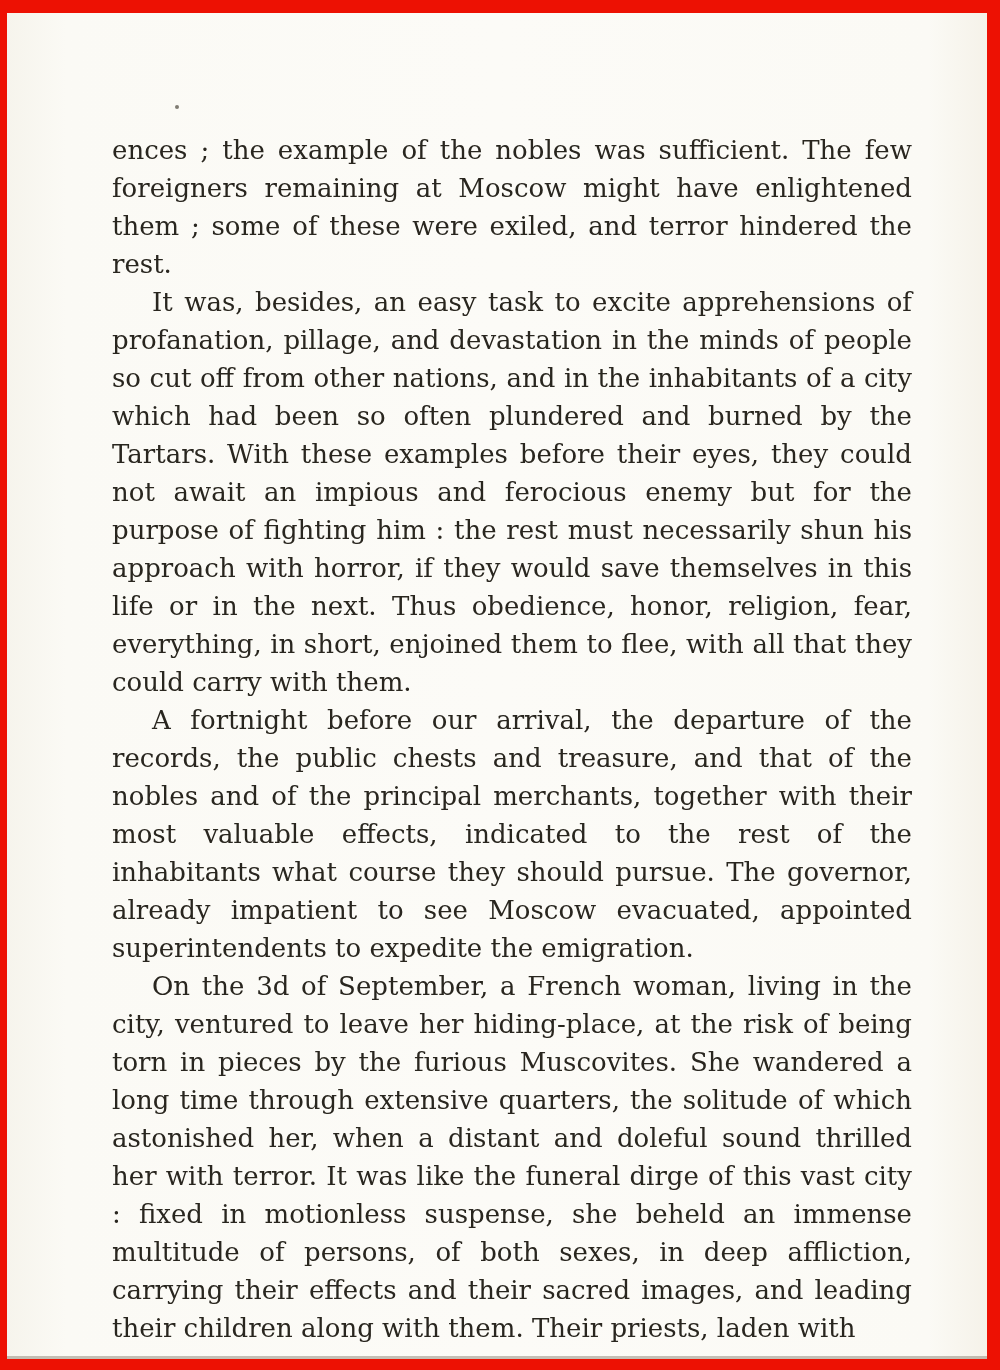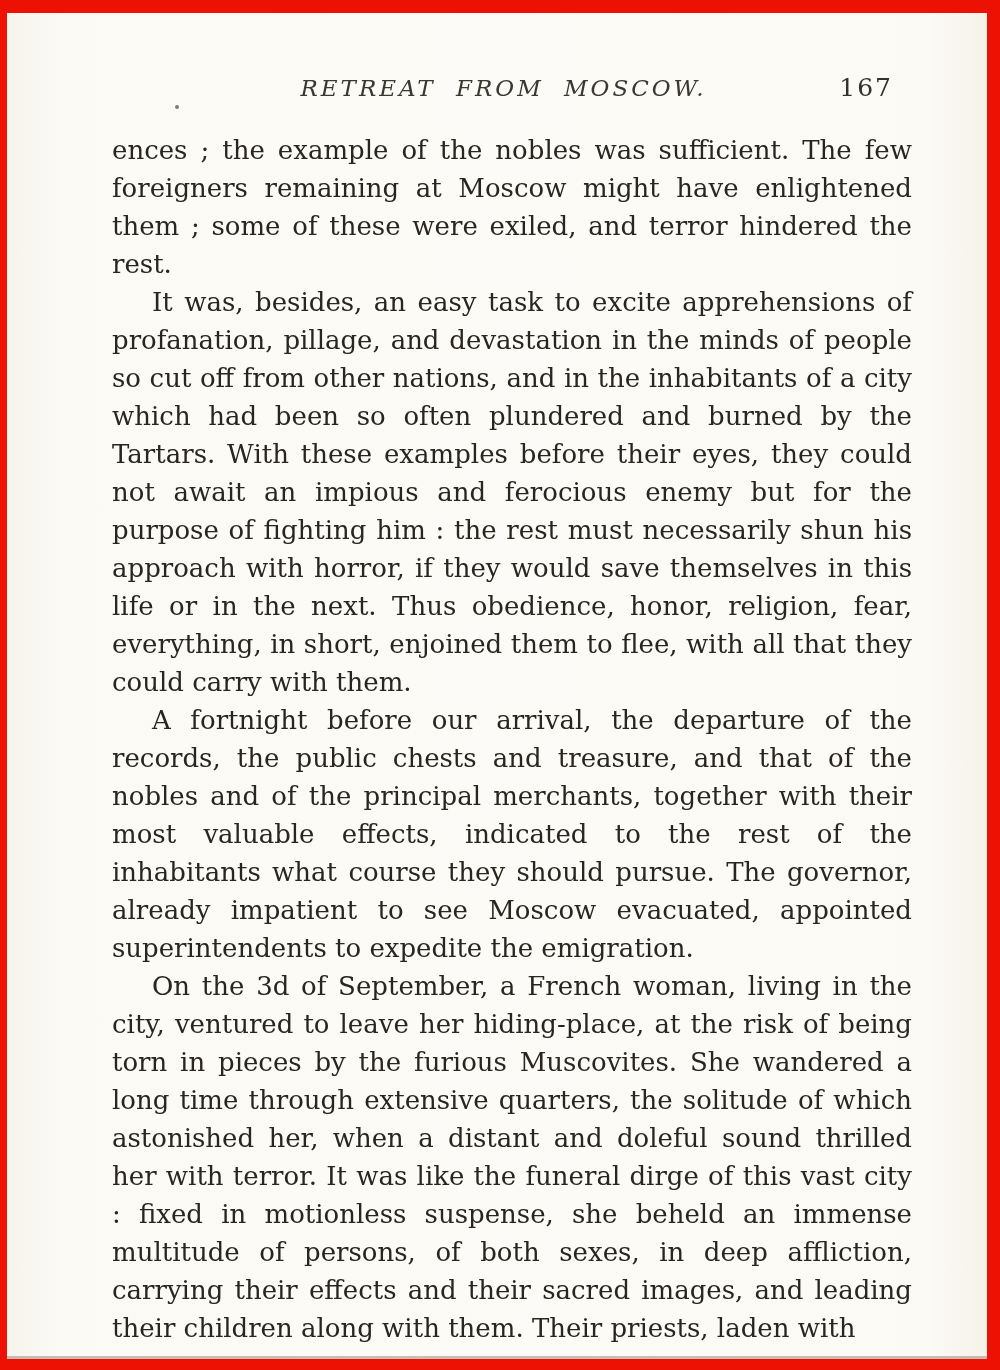--- a/index.html
+++ b/index.html
@@ -77,24 +77,20 @@
     background: #4a463c;
     opacity: 0.7;
   }
   .speck-1 { top: 92px; left: 168px; }
 </style>
 </head>
 <body>
 
 <div class="page">
 
-  <div class="header">
-    <span class="running-title">RETREAT FROM MOSCOW.</span>
-    <span class="page-number">167</span>
-  </div>
 
   <span class="ink-speck speck-1"></span>
 
   <div class="body-text">
     <p class="no-indent">ences ; the example of the nobles was sufficient.  The few foreigners remaining at Moscow might have enlightened them ; some of these were exiled, and terror hindered the rest.</p>
     <p>It was, besides, an easy task to excite apprehensions of profanation, pillage, and devastation in the minds of people so cut off from other nations, and in the inhabitants of a city which had been so often plundered and burned by the Tartars.  With these examples before their eyes, they could not await an impious and ferocious enemy but for the purpose of fighting him : the rest must necessarily shun his approach with horror, if they would save themselves in this life or in the next.  Thus obedience, honor, religion, fear, everything, in short, enjoined them to flee, with all that they could carry with them.</p>
     <p>A fortnight before our arrival, the departure of the records, the public chests and treasure, and that of the nobles and of the principal merchants, together with their most valuable effects, indicated to the rest of the inhabitants what course they should pursue.  The governor, already impatient to see Moscow evacuated, appointed superintendents to expedite the emigration.</p>
     <p>On the 3d of September, a French woman, living in the city, ventured to leave her hiding-place, at the risk of being torn in pieces by the furious Muscovites.  She wandered a long time through extensive quarters, the solitude of which astonished her, when a distant and doleful sound thrilled her with terror.  It was like the funeral dirge of this vast city : fixed in motionless suspense, she beheld an immense multitude of persons, of both sexes, in deep affliction, carrying their effects and their sacred images, and leading their children along with them.  Their priests, laden with</p>
   </div>
 

